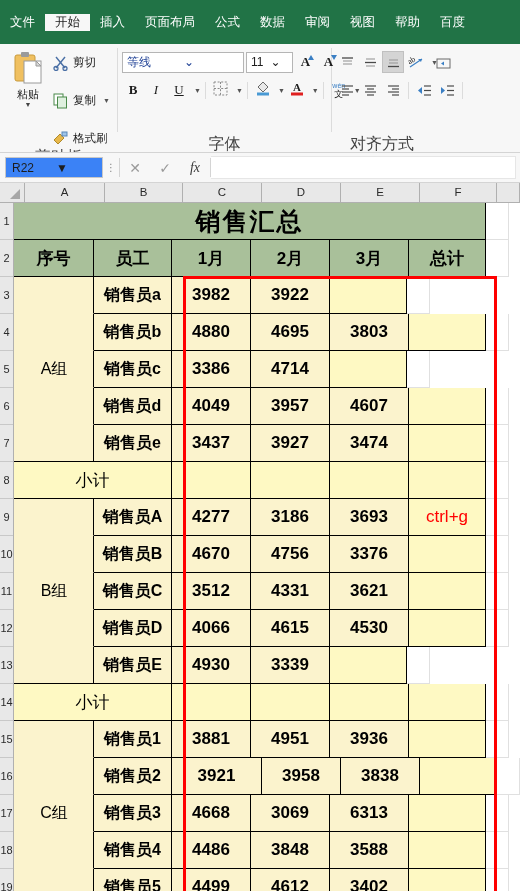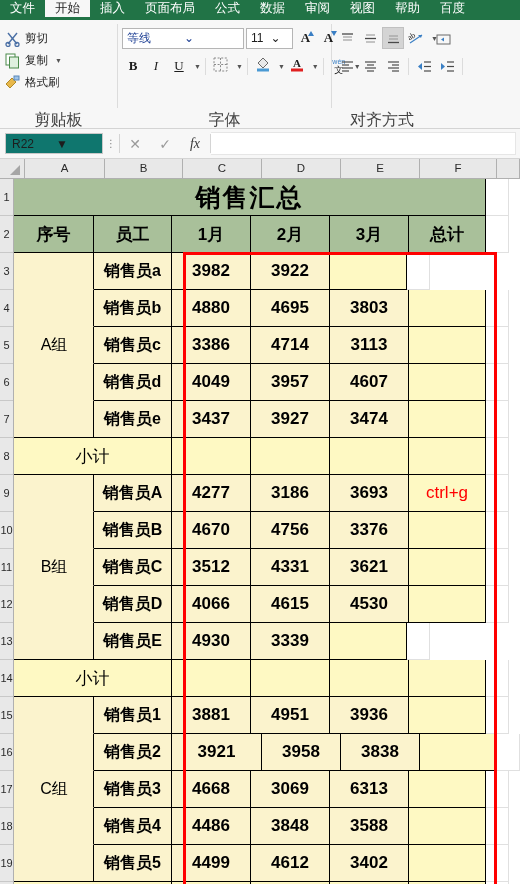--- a/index.html
+++ b/index.html
@@ -4,21 +4,21 @@
 <style>
   html,body{margin:0;padding:0;}
   body{
     width:520px;height:891px;overflow:hidden;
     font-family:"Liberation Sans","DejaVu Sans",sans-serif;
     background:#ffffff;
     -webkit-font-smoothing:antialiased;
   }
   
   .tabbar{
-    height:20px;background:#217346;display:flex;align-items:flex-start;
+    height:44px;background:#217346;display:flex;align-items:center;
     position:relative;overflow:hidden;
   }
   .tab{
     display:flex;align-items:center;justify-content:center;
     color:#ffffff;font-size:12.5px;padding:0 10px;white-space:nowrap;
     cursor:default;
   }
   .tab.active{background:#f7f7f7;color:#1d1d1d;}
   
   .ribbon{
@@ -33,21 +33,21 @@
   }
   .grp-sep{width:1px;background:#dcdcdc;margin:4px 0 20px 0;}
   
   .clip-paste{
     width:48px;display:flex;flex-direction:column;align-items:center;
     padding-top:2px;
   }
   .paste-ico{width:34px;height:36px;position:relative;}
   .paste-label{font-size:11px;color:#222;margin-top:1px;}
   .paste-caret{font-size:7px;color:#444;line-height:6px;}
-  .clip-items{display:flex;flex-direction:column;padding-top:4px;gap:2px;}
+  .clip-items{display:flex;flex-direction:column;padding-top:4px;gap:18px;}
   .clip-item{display:flex;align-items:center;height:20px;font-size:11.5px;color:#1d1d1d;gap:4px;}
   .clip-item .ico{width:17px;height:17px;display:inline-block;position:relative;}
   .mini-caret{font-size:7px;color:#555;margin-left:3px;}
   
   .font-grp{width:213px;}
   .font-row1{display:flex;align-items:center;gap:2px;height:24px;margin-bottom:4px;}
   .fontname{
     width:122px;height:21px;border:1px solid #b5b5b5;background:#fff;
     display:flex;align-items:center;padding:0 2px 0 4px;box-sizing:border-box;
   }
@@ -69,21 +69,21 @@
   .al-grp{width:100px;}
   .al-row{display:flex;align-items:center;height:24px;gap:1px;}
   .abtn{width:22px;height:22px;display:flex;align-items:center;justify-content:center;position:relative;}
   .abtn.sel{background:#d4d4d4;border:1px solid #c0c0c0;box-sizing:border-box;}
   
   .formulabar{
     height:30px;background:#f7f7f7;display:flex;align-items:center;
     border-bottom:1px solid #d4d4d4;padding:0 2px;box-sizing:border-box;
   }
   .namebox{
-    width:98px;height:21px;background:#0f766e;border:1px solid #c8c8c8;
+    width:98px;height:21px;background:#3b82f6;border:1px solid #c8c8c8;
     display:flex;align-items:center;padding:0 2px 0 6px;box-sizing:border-box;margin-left:3px;
   }
   .namebox span{font-size:12px;color:#1d1d1d;flex:1;}
   .fb-dots{width:16px;text-align:center;font-size:10px;color:#888;letter-spacing:0;}
   .fb-btn{width:30px;height:22px;display:flex;align-items:center;justify-content:center;}
   .fb-divider{width:1px;height:19px;background:#d4d4d4;}
   .fb-input{flex:1;height:21px;background:#fff;border:1px solid #e6e6e6;border-left:none;margin-right:2px;}
   
   .sheet{position:relative;width:520px;height:725px;overflow:hidden;background:#fff;}
   .colhdr{display:flex;height:19px;background:#e8e8e8;border-bottom:1px solid #b0b0b0;}
@@ -168,20 +168,32 @@
     </div>
     <div class="tab">
       <span>百度</span>
     </div>
   </div>
 
 <div class="ribbon">
 
   <div class="grp" style="width:117px;">
     <div class="grp-body">
+      <div class="clip-paste">
+        <span class="paste-ico">
+          <svg width="34" height="36" viewBox="0 0 34 36">
+            <rect x="4" y="5" width="20" height="26" rx="2" fill="#f0c060" stroke="#c89a3c"></rect>
+            <rect x="10" y="2" width="8" height="5" rx="1" fill="#9a9a9a"></rect>
+            <rect x="13" y="11" width="17" height="22" fill="#ffffff" stroke="#9a9a9a"></rect>
+            <polygon points="25,11 30,16 25,16" fill="#d8d8d8" stroke="#9a9a9a"></polygon>
+          </svg>
+        </span>
+        <span class="paste-label">粘贴</span>
+        <span class="paste-caret">▼</span>
+      </div>
       <div class="clip-items">
         <div class="clip-item">
           <span class="ico">
             <svg width="17" height="17" viewBox="0 0 17 17">
               <line x1="4" y1="3" x2="13" y2="14" stroke="#4a6fa5" stroke-width="1.4"></line>
               <line x1="13" y1="3" x2="4" y2="14" stroke="#4a6fa5" stroke-width="1.4"></line>
               <circle cx="4" cy="14.5" r="2" fill="none" stroke="#4a6fa5" stroke-width="1.3"></circle>
               <circle cx="13" cy="14.5" r="2" fill="none" stroke="#4a6fa5" stroke-width="1.3"></circle>
             </svg>
           </span>
@@ -473,21 +485,20 @@
           <div class="cell bg-cream num-cell" style="width: 79px;">4695</div>
           <div class="cell bg-cream num-cell" style="width: 79px;">3803</div>
           <div class="cell bg-white num-cell" style="width: 77px;"></div>
           <div class="cell empty-grid" style="width: 23px;"></div>
         </div>
         <div class="grid-row">
           <div class="cell bg-cream grp-cell" style="width: 80px; border-bottom: 1px solid transparent;"></div>
           <div class="cell bg-cream emp-cell" style="width: 78px;">销售员c</div>
           <div class="cell bg-cream num-cell" style="width: 79px;">3386</div>
           <div class="cell bg-cream num-cell" style="width: 79px;">4714</div>
-          <div class="cell bg-cream num-cell" style="width: 79px;">3113</div>
           <div class="cell bg-white num-cell" style="width: 77px;"></div>
           <div class="cell empty-grid" style="width: 23px;"></div>
         </div>
         <div class="grid-row">
           <div class="cell bg-cream grp-cell" style="width: 80px; border-bottom: 1px solid transparent;"></div>
           <div class="cell bg-cream emp-cell" style="width: 78px;">销售员d</div>
           <div class="cell bg-cream num-cell" style="width: 79px;">4049</div>
           <div class="cell bg-cream num-cell" style="width: 79px;">3957</div>
           <div class="cell bg-cream num-cell" style="width: 79px;">4607</div>
           <div class="cell bg-white num-cell" style="width: 77px;"></div>

